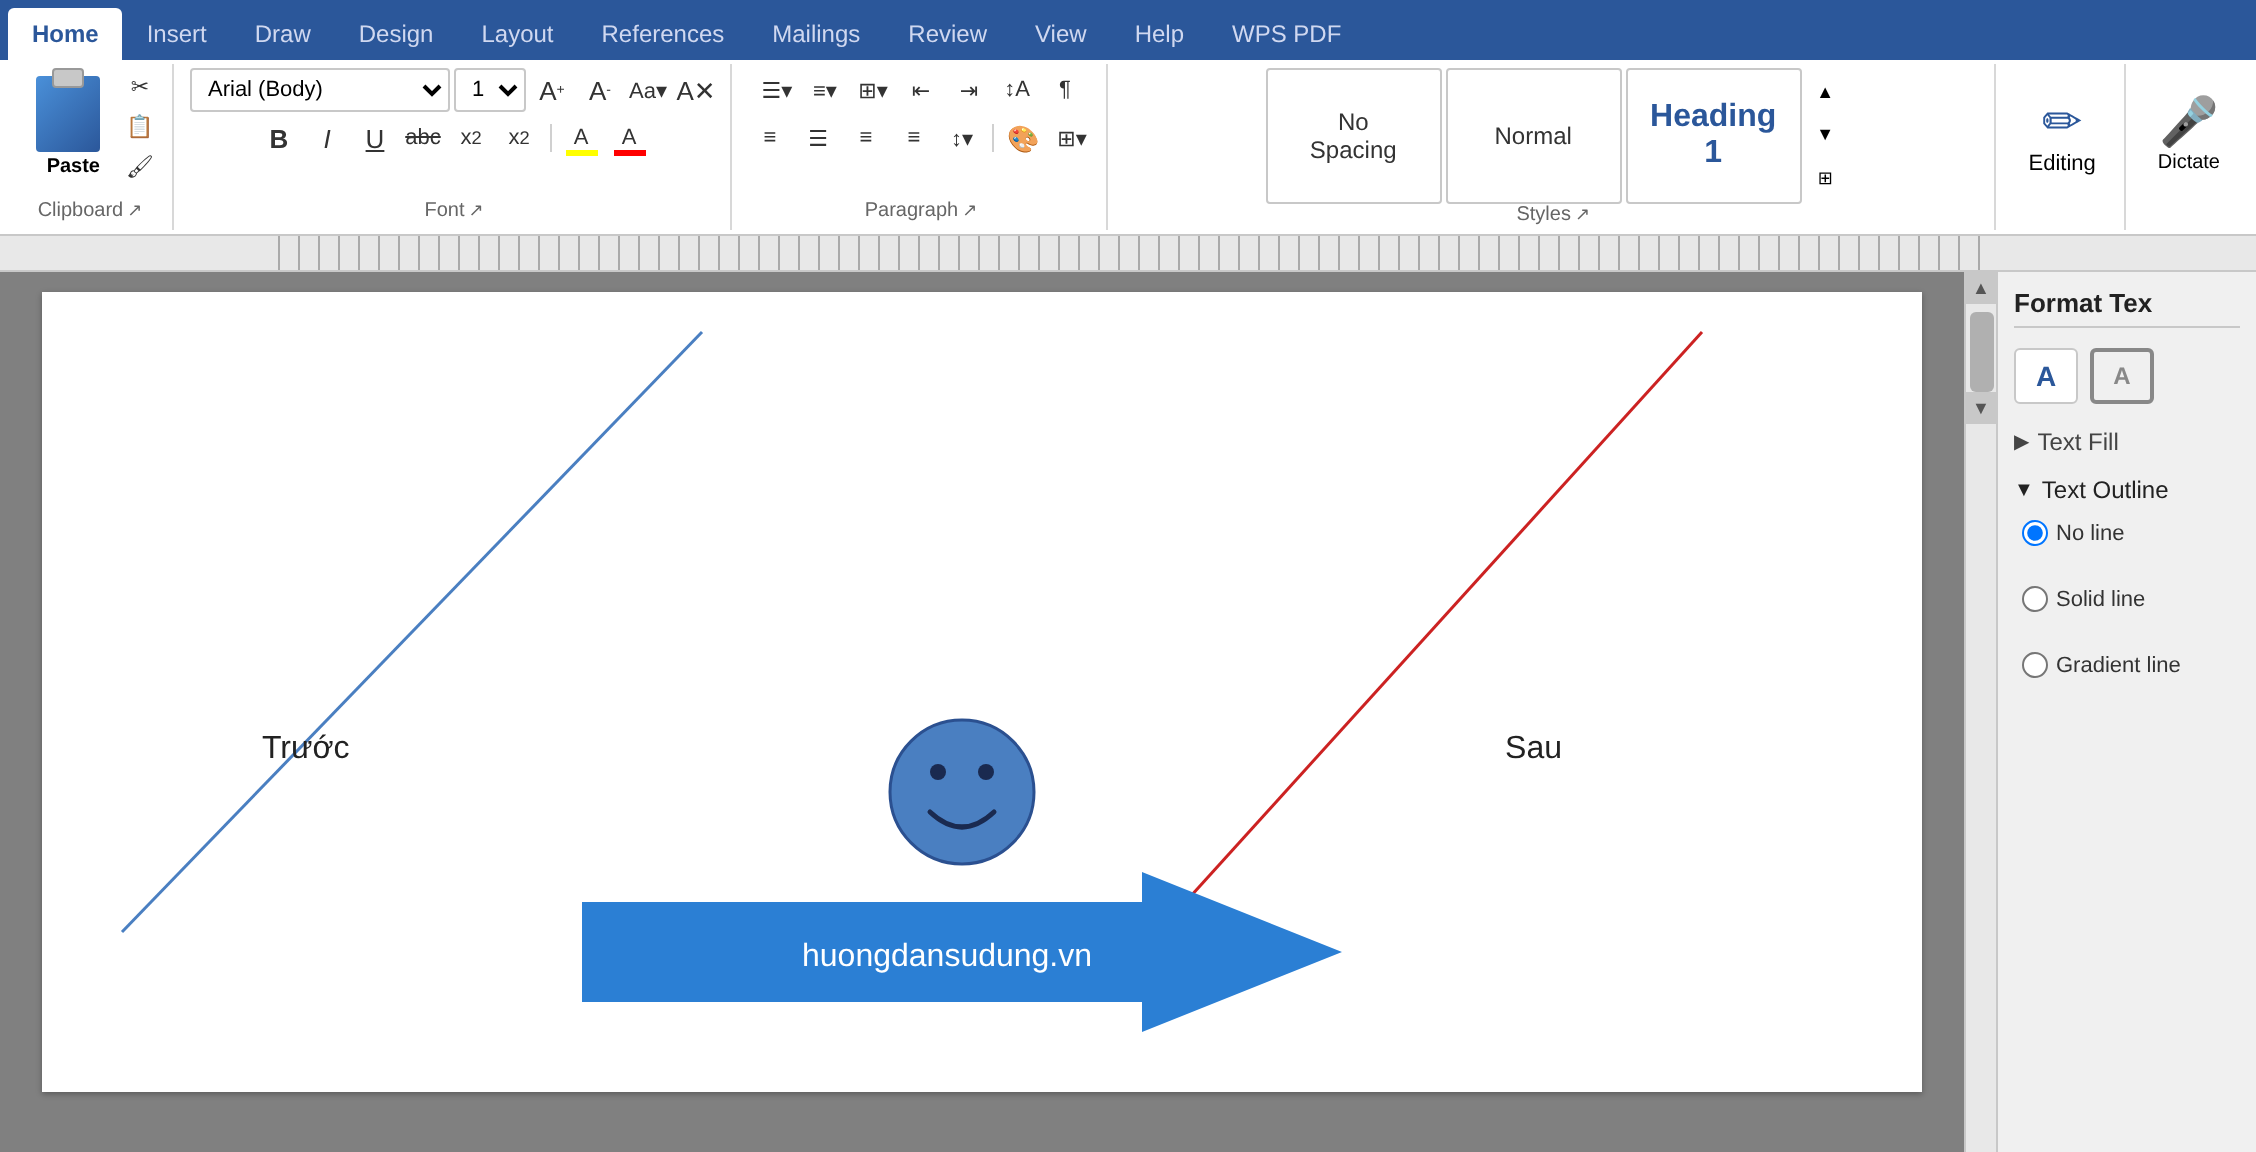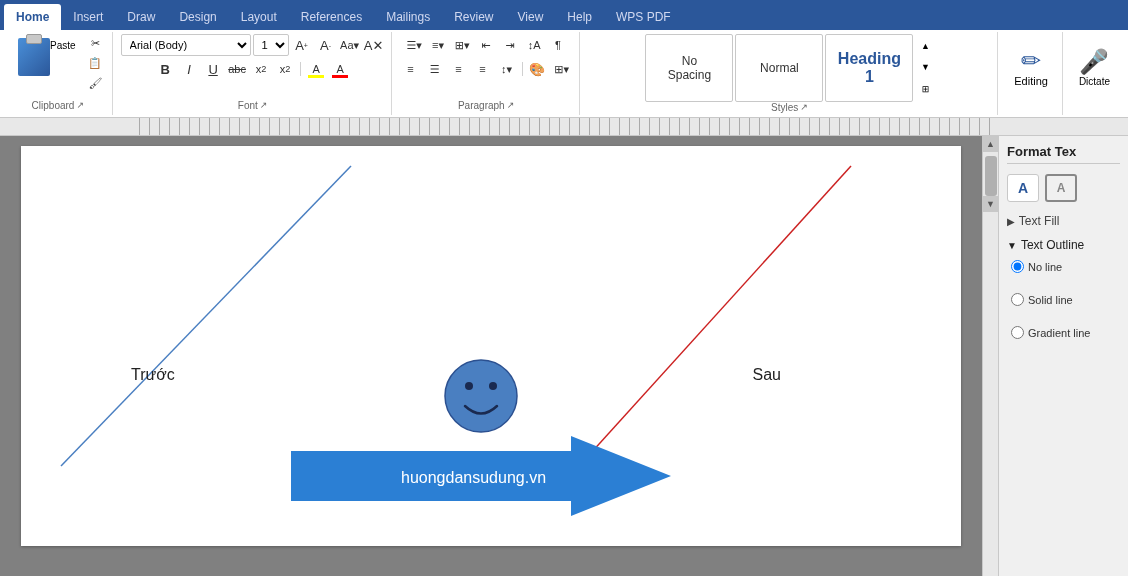--- a/index.html
+++ b/index.html
@@ -67,25 +67,26 @@
     }
 
     
     .clipboard-group .group-content {
       flex-direction: row;
       align-items: flex-start;
     }
 
     .btn-paste {
       display: flex;
-      flex-direction: row;
-      align-items: flex-start;
+      flex-direction: column;
+      align-items: flex-end;
       padding: 4px 8px;
       cursor: pointer;
       border-radius: 3px;
+      font-weight: bold;
     }
     .paste-icon {
       width: 32px;
       height: 38px;
       background: linear-gradient(135deg, #4a90d9, #2b579a);
       border-radius: 2px;
       position: relative;
       display: flex;
       align-items: center;
       justify-content: center;

